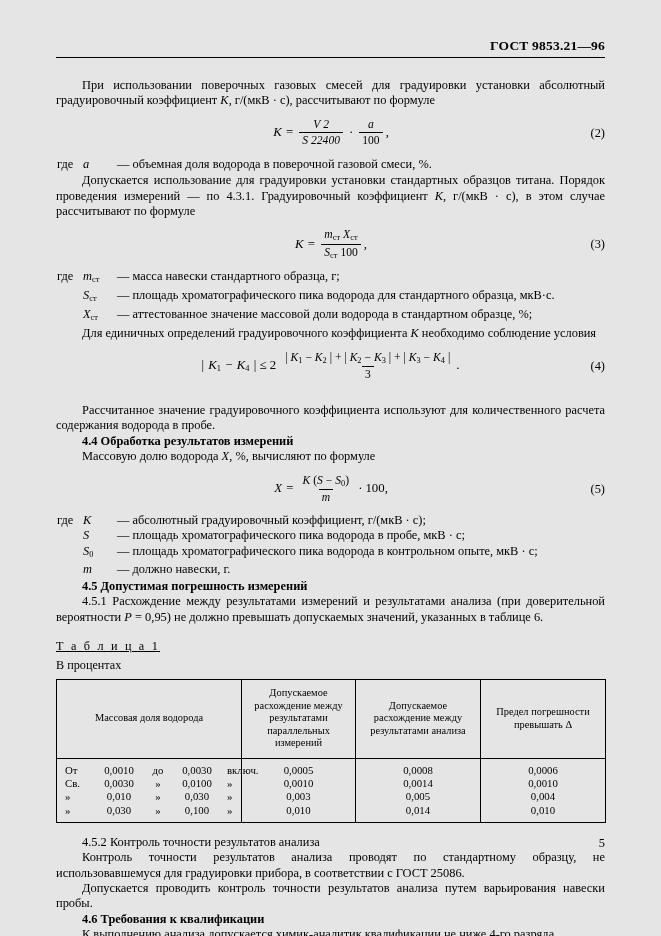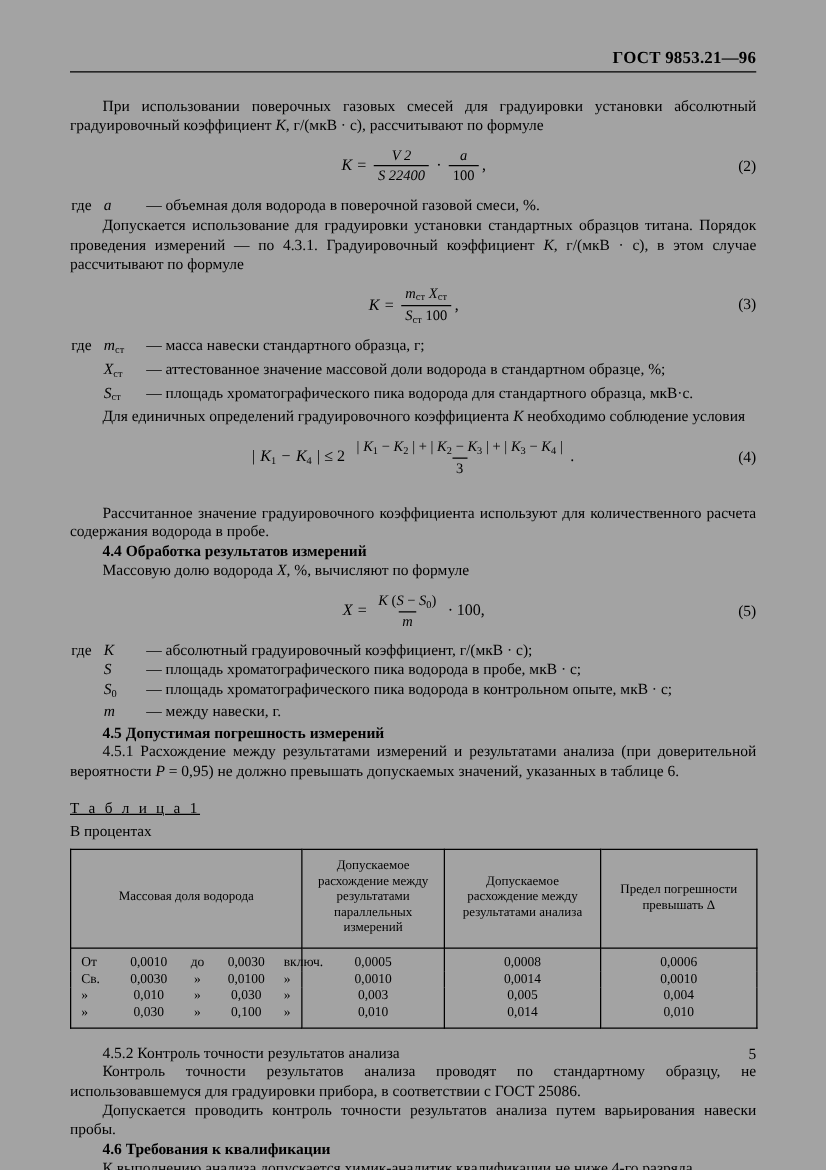--- a/index.html
+++ b/index.html
@@ -9,21 +9,21 @@
     background: #ffffff;
   }
   body {
     font-family: "Liberation Serif", "DejaVu Serif", serif;
     color: #000000;
   }
   .page {
     position: relative;
     width: 661px;
     height: 936px;
-    background: #a3a3a3;
+    background: #e5e5e5;
     overflow: hidden;
     box-sizing: border-box;
   }
   .content {
     position: absolute;
     left: 56px;
     top: 38px;
     width: 549px;
   }
 
@@ -239,27 +239,27 @@
     </div>
 
     <div class="defs">
       <div class="defrow">
         <span class="lead">где</span>
         <span class="sym"><span class="ital">m</span><span class="sub">ст</span></span>
         <span class="txt">— масса навески стандартного образца, г;</span>
       </div>
       <div class="defrow">
         <span class="lead"></span>
+        <span class="sym"><span class="ital">S</span><span class="sub">ст</span></span>
+        <span class="txt">— площадь хроматографического пика водорода для стандартного образца, мкВ·с.</span>
+      </div>
+      <div class="defrow">
+        <span class="lead"></span>
         <span class="sym"><span class="ital">X</span><span class="sub">ст</span></span>
         <span class="txt">— аттестованное значение массовой доли водорода в стандартном образце, %;</span>
-      </div>
-      <div class="defrow">
-        <span class="lead"></span>
-        <span class="sym"><span class="ital">S</span><span class="sub">ст</span></span>
-        <span class="txt">— площадь хроматографического пика водорода для стандартного образца, мкВ·с.</span>
       </div>
     </div>
 
     <p class="para"><span>Для единичных определений градуировочного коэффициента </span><span class="ital">K</span><span> необходимо соблюдение условия</span></p>
 
     <div class="formula-block">
       <div class="formula">
         <span class="fitem">
           <span>|&nbsp;</span>
             <span class="fvar">K<span class="sub">1</span></span>
@@ -310,21 +310,21 @@
         <span class="txt">— площадь хроматографического пика водорода в пробе, мкВ · с;</span>
       </div>
       <div class="defrow">
         <span class="lead"></span>
         <span class="sym"><span class="ital">S</span><span class="sub">0</span></span>
         <span class="txt">— площадь хроматографического пика водорода в контрольном опыте, мкВ · с;</span>
       </div>
       <div class="defrow">
         <span class="lead"></span>
         <span class="sym"><span class="ital">m</span></span>
-        <span class="txt">— между навески, г.</span>
+        <span class="txt">— должно навески, г.</span>
       </div>
     </div>
 
     <p class="clause">4.5  Допустимая погрешность измерений</p>
 
     <p class="para"><span>4.5.1  Расхождение между результатами измерений и результатами анализа (при доверительной вероятности </span><span class="ital">P</span><span> = 0,95) не должно превышать допускаемых значений, указанных в таблице 6.</span></p>
 
     <p class="table-caption">Т а б л и ц а   1</p>
     <p class="table-units">В процентах</p>
 

